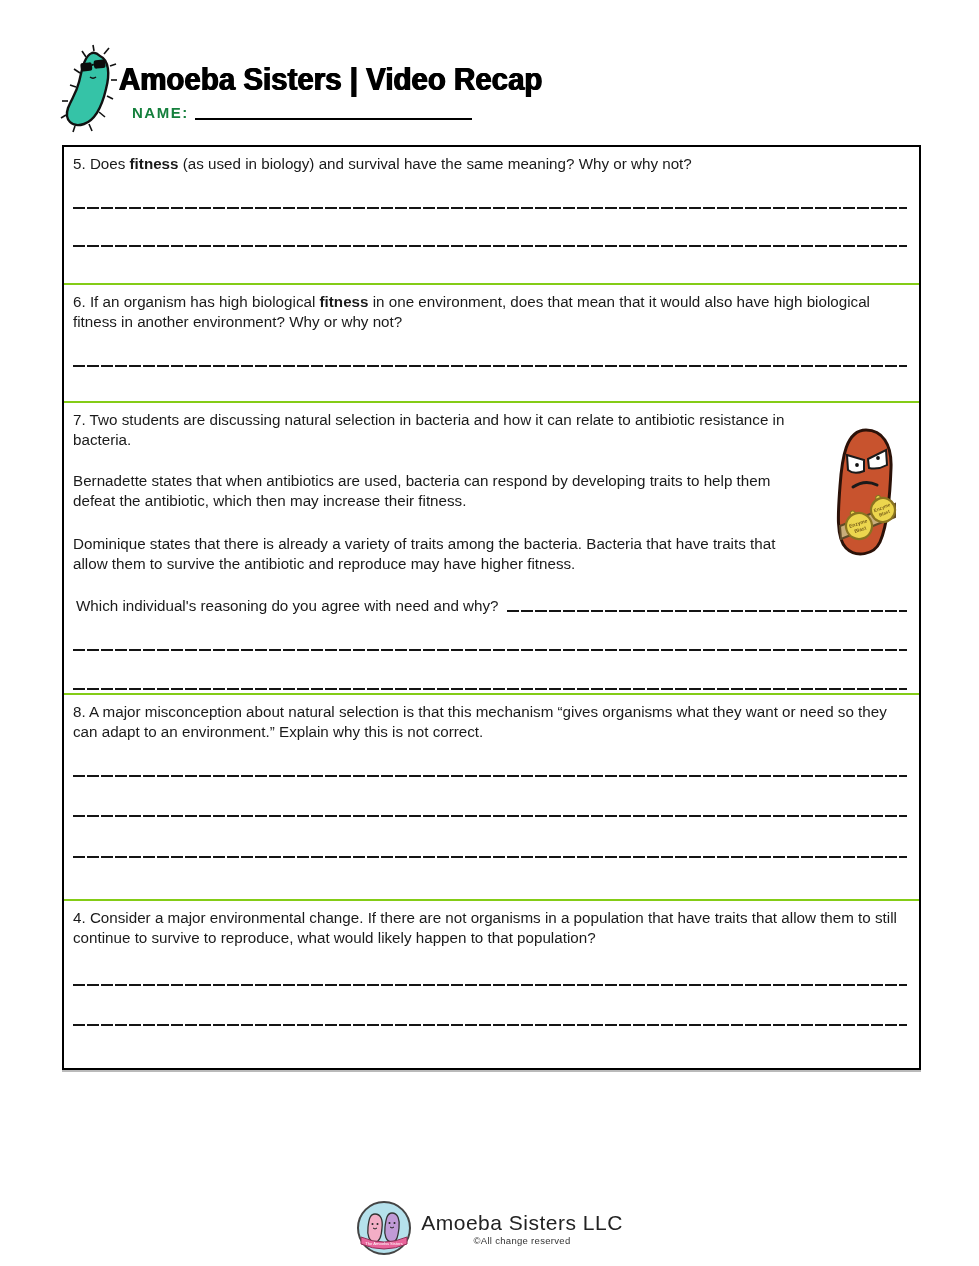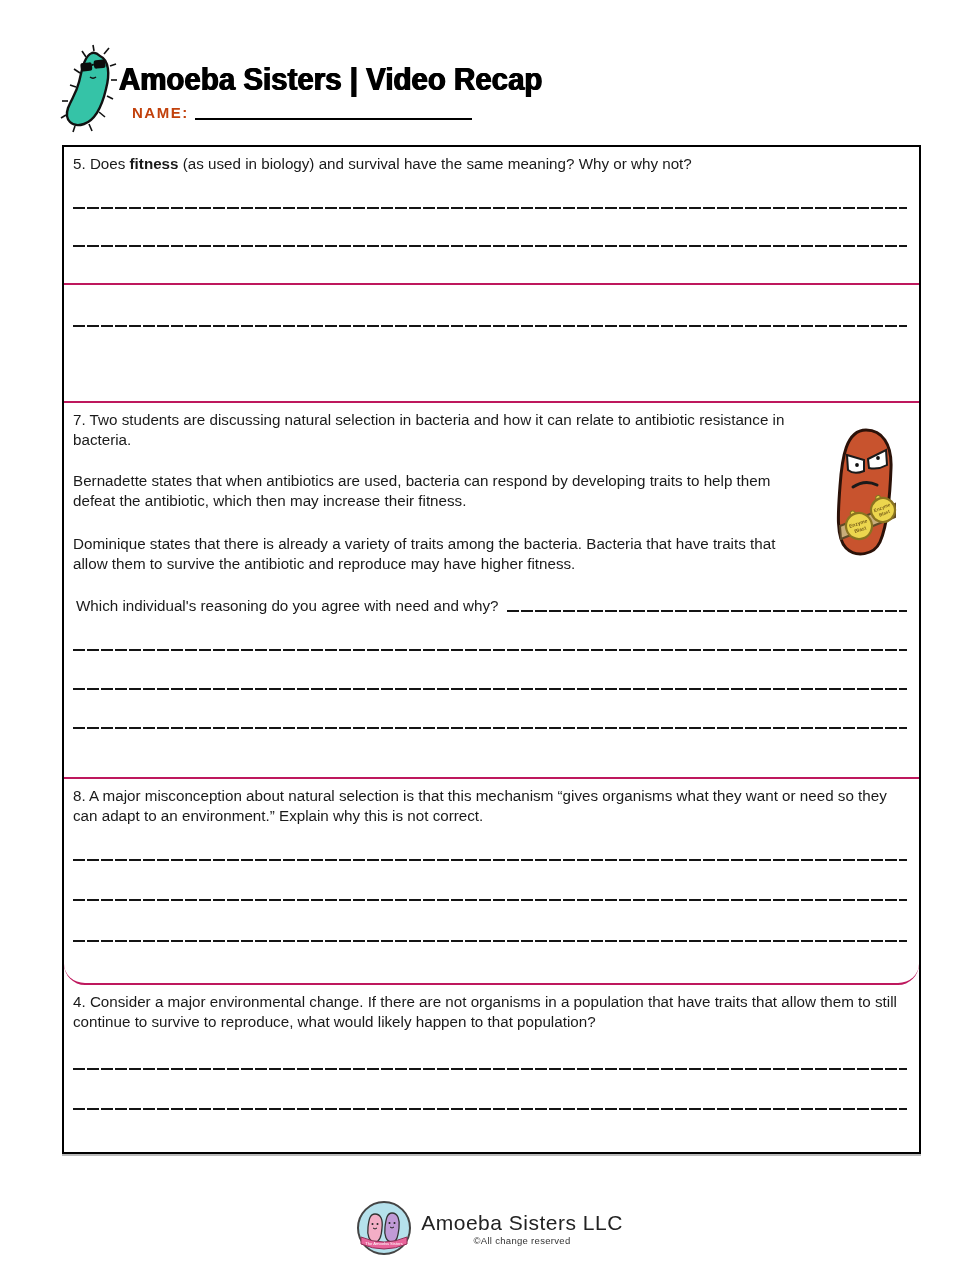--- a/index.html
+++ b/index.html
@@ -9,26 +9,26 @@
     -webkit-font-smoothing:antialiased;
   }
   
   .logo-amoeba{position:absolute;left:60px;top:44px;width:58px;height:90px;}
   .page-title{
     position:absolute;left:119px;top:62px;font-size:31px;font-weight:bold;
     letter-spacing:0px;color:#000;transform:scaleX(.95);transform-origin:left center;
     text-shadow:.7px 0 0 #000,-.7px 0 0 #000;white-space:nowrap;
   }
   .name-row{position:absolute;left:132px;top:104px;display:flex;align-items:flex-end;}
-  .name-label{font-size:15px;font-weight:bold;letter-spacing:1.5px;color:#c2410c;}
+  .name-label{font-size:15px;font-weight:bold;letter-spacing:1.5px;color:#15803d;}
   .name-underline{width:277px;height:0;border-bottom:2.5px solid #000;margin-left:6px;margin-bottom:1px;}
   
   .worksheet{position:absolute;left:62px;top:145px;width:855px;border:2px solid #000;
     box-shadow:0 2px 0 rgba(130,130,130,.55);}
-  .qbox{box-sizing:border-box;border-bottom:2px solid #be185d;padding:7px 12px 0 9px;
+  .qbox{box-sizing:border-box;border-bottom:2px solid #84cc16;padding:7px 12px 0 9px;
     overflow:hidden;position:relative;}
   .qbox:last-child{border-bottom:none;}
   .qtext{margin:0;font-size:15.2px;line-height:20px;}
   .qtext b{font-weight:bold;}
   .answer-line{height:2px;width:100%;
     background:repeating-linear-gradient(to right,#141414 0,#141414 12px,transparent 12px,transparent 14px);}
   .q7-para{margin:0 0 21px 0;font-size:15.2px;line-height:20px;padding-right:118px;}
   .prompt-row{display:flex;align-items:flex-end;margin-top:22px;font-size:15.2px;line-height:20px;}
   .prompt-text{white-space:nowrap;padding-left:3px;}
   .inline-blank{flex:1;height:2px;margin-left:8px;margin-bottom:4px;
@@ -79,24 +79,25 @@
 
 <div class="worksheet">
 
   <section class="qbox" style="height:138px;">
     <p class="qtext"><span>5. Does </span><b>fitness</b><span> (as used in biology) and survival have the same meaning? Why or why not?</span></p>
     <div class="answer-line" style="margin-top:33px;"></div>
     <div class="answer-line" style="margin-top:36px;"></div>
   </section>
 
   <section class="qbox" style="height:118px;">
+    <p class="qtext"><span>6. If an organism has high biological </span><b>fitness</b><span> in one environment, does that mean that it would also have high biological fitness in another environment? Why or why not?</span></p>
     <div class="answer-line" style="margin-top:33px;"></div>
   </section>
 
-  <section class="qbox" style="height:376px;">
+  <section class="qbox" style="height:292px;">
     <p class="q7-para">7. Two students are discussing natural selection in bacteria and how it can relate to antibiotic resistance in bacteria.</p>
     <p class="q7-para" style="margin-bottom:23px;">Bernadette states that when antibiotics are used, bacteria can respond by developing traits to help them defeat the antibiotic, which then may increase their fitness.</p>
     <p class="q7-para" style="margin-bottom:2px;">Dominique states that there is already a variety of traits among the bacteria. Bacteria that have traits that allow them to survive the antibiotic and reproduce may have higher fitness.</p>
     <div class="prompt-row">
       <span class="prompt-text">Which individual's reasoning do you agree with need and why?</span>
       <div class="inline-blank"></div>
     </div>
     <div class="answer-line" style="margin-top:33px;"></div>
     <div class="answer-line" style="margin-top:37px;"></div>
     <div class="answer-line" style="margin-top:37px;"></div>
@@ -119,21 +120,21 @@
       </g>
       <g transform="translate(33,102) rotate(-18)">
         <circle cx="-2" cy="-14" r="2.4" stroke="#8a7420" stroke-width="1.2" fill="#ecd64e"></circle>
         <circle cx="0" cy="0" r="13" stroke="#8a7420" stroke-width="2.2" fill="#ecd64e"></circle>
         <text x="0" y="-1" text-anchor="middle" font-size="5" font-weight="bold" fill="#7c621b">Enzyme</text>
         <text x="0" y="5.5" text-anchor="middle" font-size="5" font-weight="bold" fill="#7c621b">Blast</text>
       </g>
     </svg>
   </section>
 
-  <section class="qbox" style="height:206px;border-radius:21px;">
+  <section class="qbox" style="height:206px;">
     <p class="qtext">8. A major misconception about natural selection is that this mechanism “gives organisms what they want or need so they can adapt to an environment.” Explain why this is not correct.</p>
     <div class="answer-line" style="margin-top:33px;"></div>
     <div class="answer-line" style="margin-top:38px;"></div>
     <div class="answer-line" style="margin-top:39px;"></div>
   </section>
 
   <section class="qbox" style="height:167px;">
     <p class="qtext">4. Consider a major environmental change. If there are not organisms in a population that have traits that allow them to still continue to survive to reproduce, what would likely happen to that population?</p>
     <div class="answer-line" style="margin-top:36px;"></div>
     <div class="answer-line" style="margin-top:38px;"></div>

